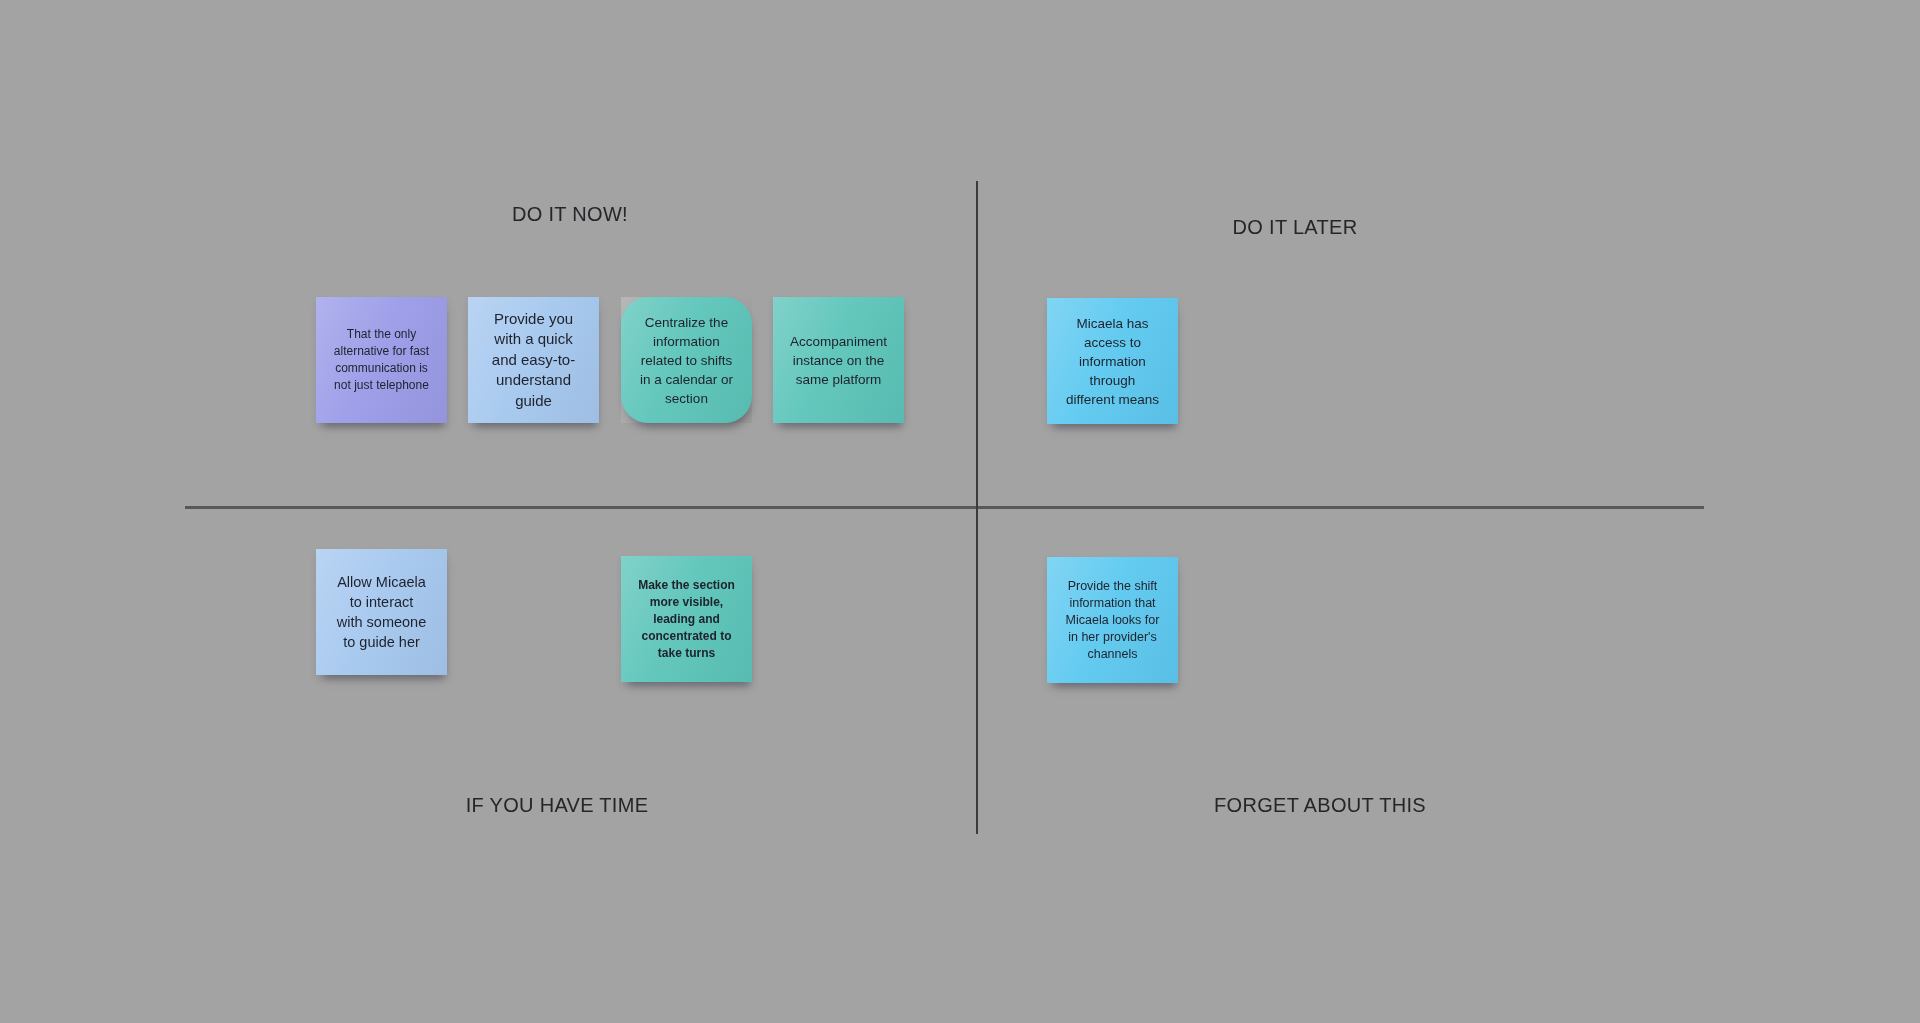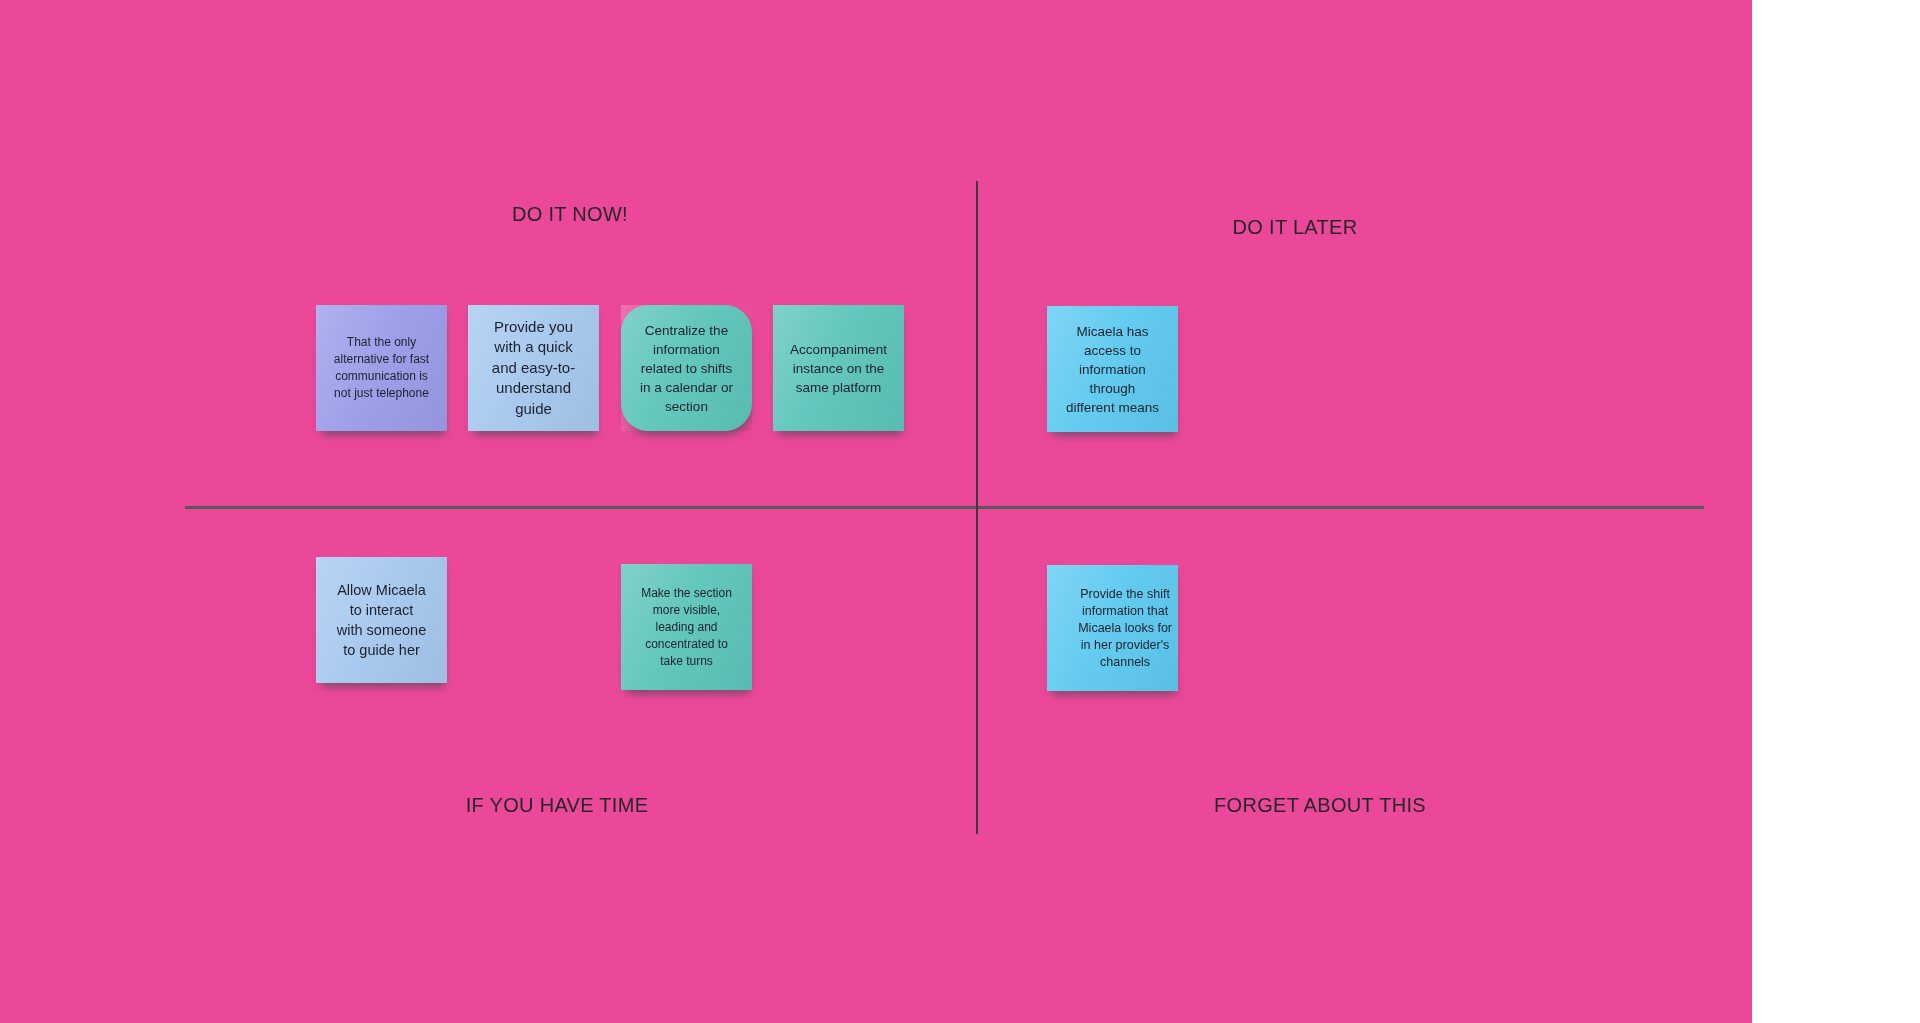--- a/index.html
+++ b/index.html
@@ -6,23 +6,23 @@
     margin: 0;
     padding: 0;
     background: #ffffff;
   }
   body {
     font-family: "Liberation Sans", "DejaVu Sans", sans-serif;
     color: #23262e;
   }
   .board {
     position: relative;
-    width: 1752px;
+    width: 1920px;
     height: 1023px;
-    background: #ec4899;
+    background: #a3a3a3;
     overflow: hidden;
   }
   .axis {
     position: absolute;
   }
   .axis.h {
     background: var(--c, #58585a);
     height: 3px;
   }
   .axis.v {
@@ -43,21 +43,20 @@
     width: 131px;
     height: 126px;
     background: var(--c, #cccccc);
     box-shadow: 2px 9px 8px -5px rgba(70,70,80,0.55), 0 3px 6px rgba(100,100,115,0.18);
     display: flex;
     align-items: center;
     justify-content: center;
     text-align: center;
     padding: 6px;
     box-sizing: border-box;
-    margin-top: 8px;
   }
   .note::before {
     content: "";
     position: absolute;
     inset: 0;
     background: linear-gradient(115deg, rgba(255,255,255,0.22) 0%, rgba(255,255,255,0.04) 45%, rgba(0,0,0,0.05) 100%);
     pointer-events: none;
   }
   .note .note-text {
     position: relative;
@@ -116,29 +115,29 @@
 through
 different means</div>
   </div>
 
   <div class="note" style="left: 316px; top: 549px; --c: #a6c8ef;">
     <div class="note-text fs14-5">Allow Micaela
 to interact
 with someone
 to guide her</div>
   </div>
-  <div class="note" style="left: 621px; top: 556px; --c: #5dc5ba;">
+  <div class="note" style="left: 621px; top: 556px; font-weight: bold; --c: #5dc5ba;">
     <div class="note-text fs12">Make the section
 more visible,
 leading and
 concentrated to
 take turns</div>
   </div>
 
-  <div class="note" style="left: 1047px; top: 557px; justify-content: flex-end; --c: #5ec9f0;">
+  <div class="note" style="left: 1047px; top: 557px; --c: #5ec9f0;">
     <div class="note-text fs12-5">Provide the shift
 information that
 Micaela looks for
 in her provider's
 channels</div>
   </div>
 
 </div>
 
 </body></html>

